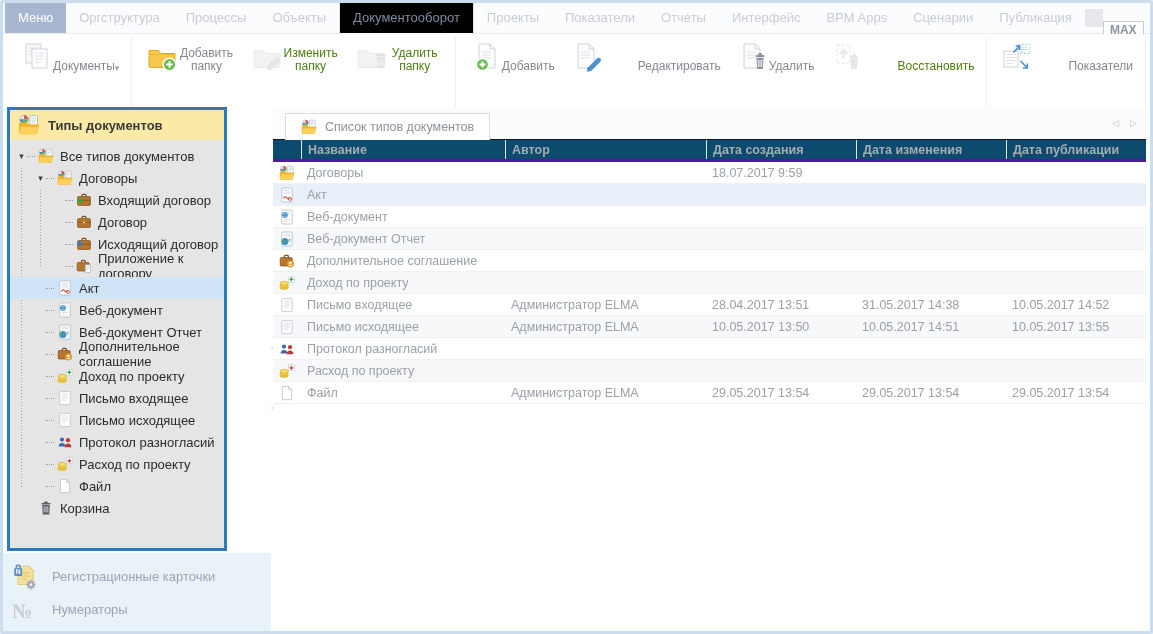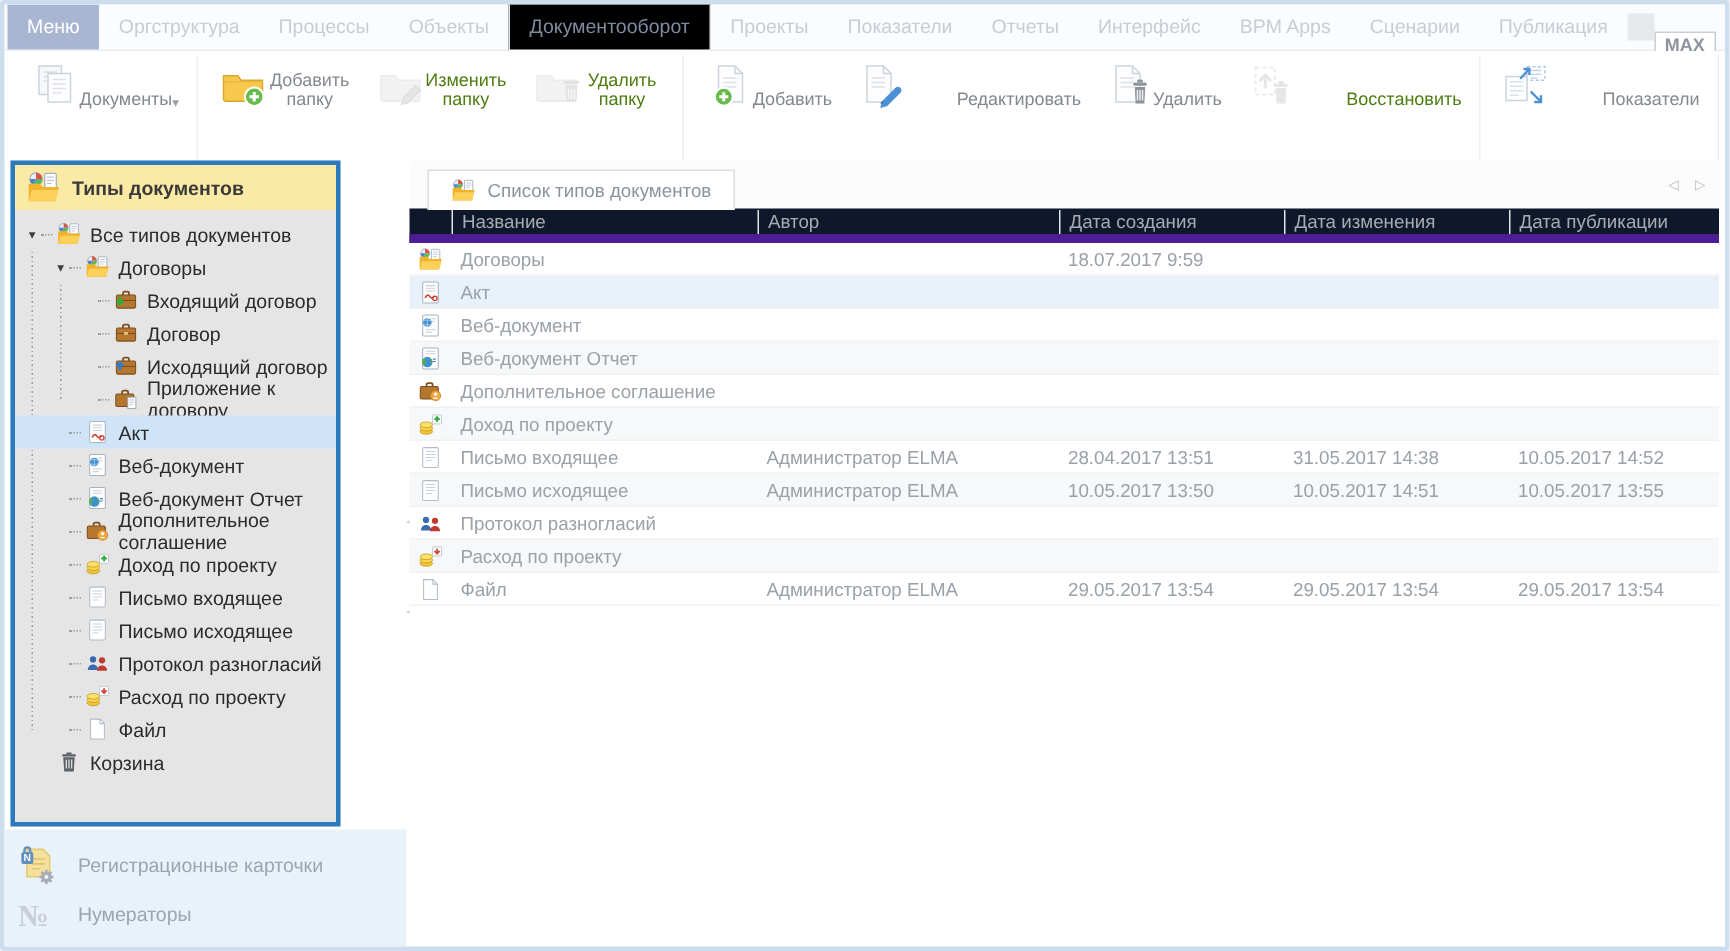--- a/index.html
+++ b/index.html
@@ -63,21 +63,21 @@
   #sa1{top:236px;} #sa2{top:296px;}
   .split-dots{position:absolute;left:4px;top:252px;height:40px;width:2px;
     background:repeating-linear-gradient(to bottom,#b7bfc7 0 2px,transparent 2px 5px);}
 
   
   .main{position:absolute;left:270px;top:104px;right:4px;bottom:2px;background:#fff;}
   .doc-tabstrip{height:33px;display:flex;align-items:flex-end;border-bottom:1px solid #0f172a;padding-left:12px;background:#fcfcfd;}
   .doc-tab{display:flex;align-items:center;gap:8px;background:#fff;border:1px solid #d9dde1;border-bottom:none;height:27px;padding:0 15px;font-size:12.5px;color:#8b939c;margin-bottom:-1px;}
   .doc-tab .t-ico{margin-right:0;}
   .pager{margin-left:auto;display:flex;gap:11px;padding-right:9px;color:#b6bcc3;font-size:9px;align-items:center;height:100%;}
-  .table-header{display:grid;grid-template-columns:28px 204px 201px 150px 150px 1fr;height:22px;background:#0f172a;border-bottom:6px solid #4c1d95;}
+  .table-header{display:grid;grid-template-columns:28px 204px 201px 150px 150px 1fr;height:22px;background:#0c4a6e;border-bottom:3px solid #4c1d95;font-weight:bold;}
   .th{font-size:12.5px;color:#a6abb2;padding-left:6px;border-left:1px solid #e2e4e6;display:flex;align-items:center;}
   .th.c0{border-left:none;}
   .row{display:grid;grid-template-columns:28px 204px 201px 150px 150px 1fr;height:22px;align-items:center;border-bottom:1px solid #f0f1f2;font-size:12.5px;color:#9aa1a8;cursor:default;}
   .row:nth-child(even){background:#f7f8f9;}
   .row.selected{background:#e8f1fa;}
   .r-ico{width:16px;height:16px;justify-self:center;}
   .r-ico svg{width:16px;height:16px;display:block;}
   .cell{padding-left:6px;white-space:nowrap;overflow:hidden;}
 </style>
 </head>

